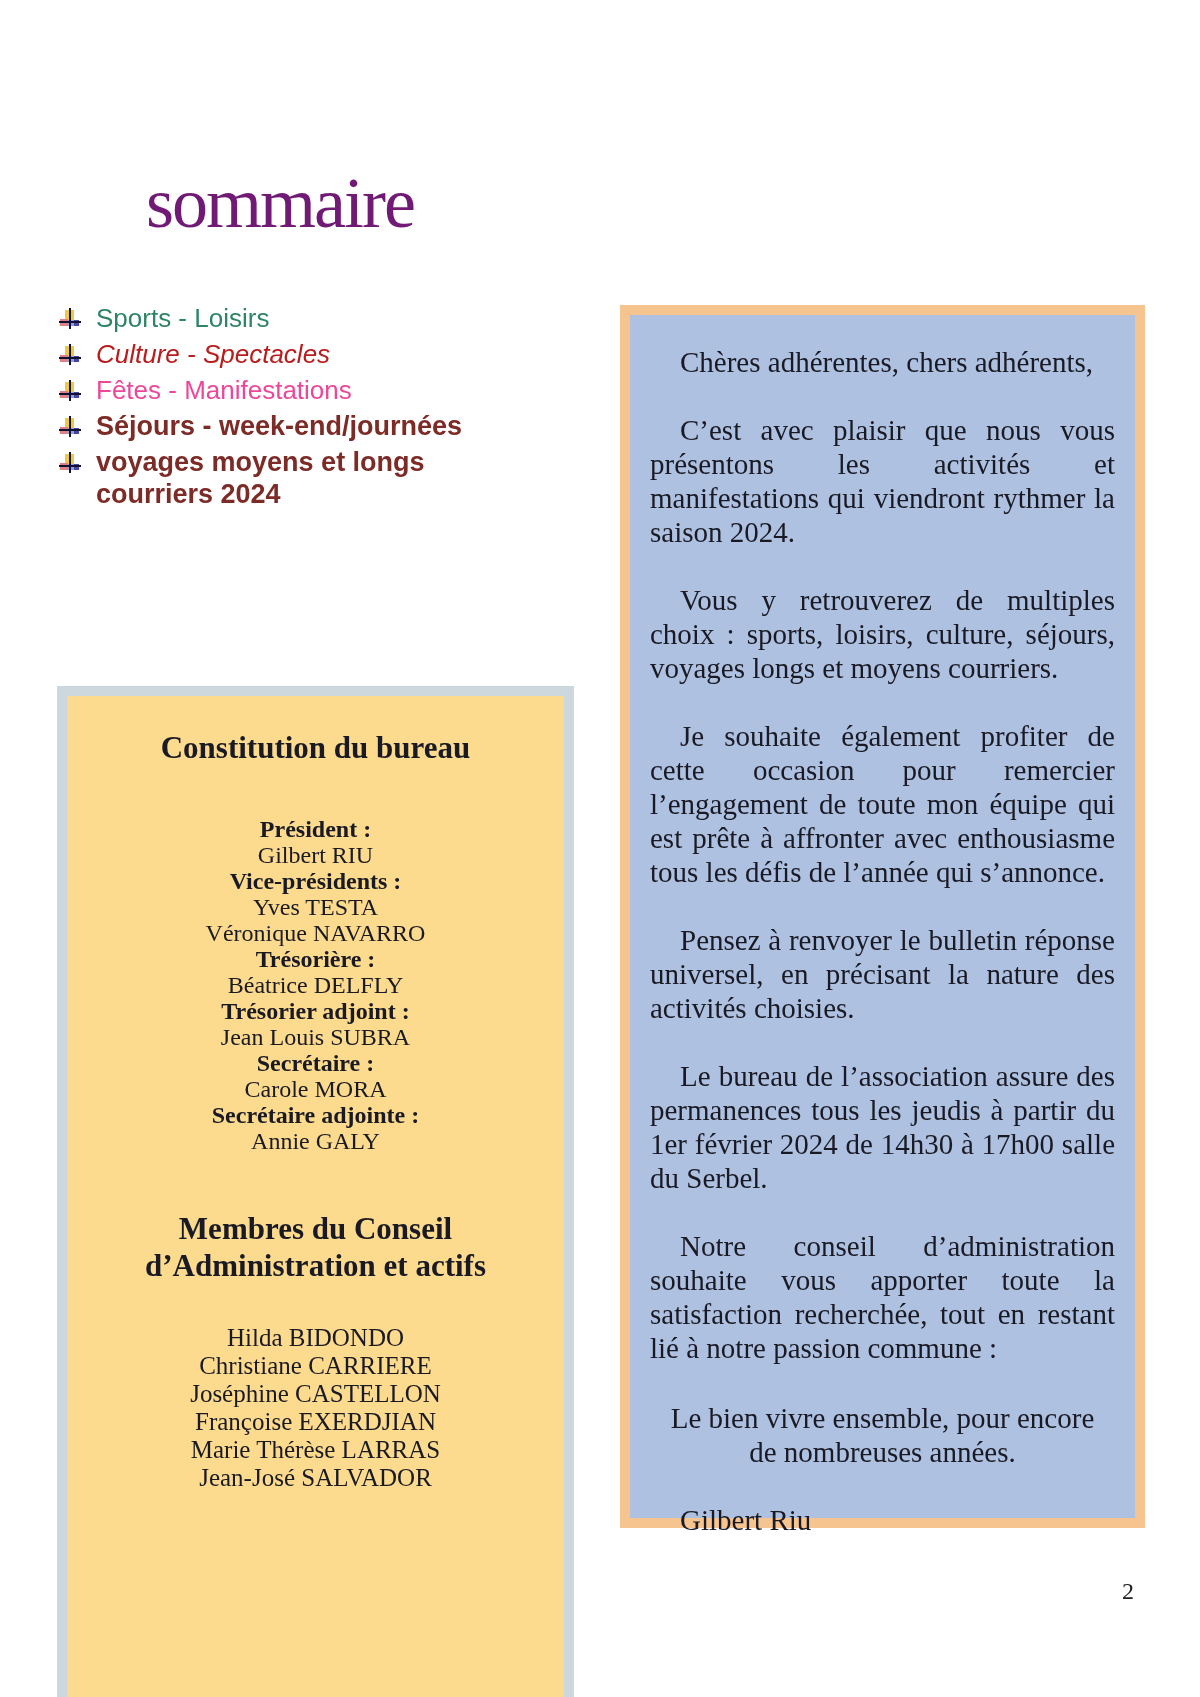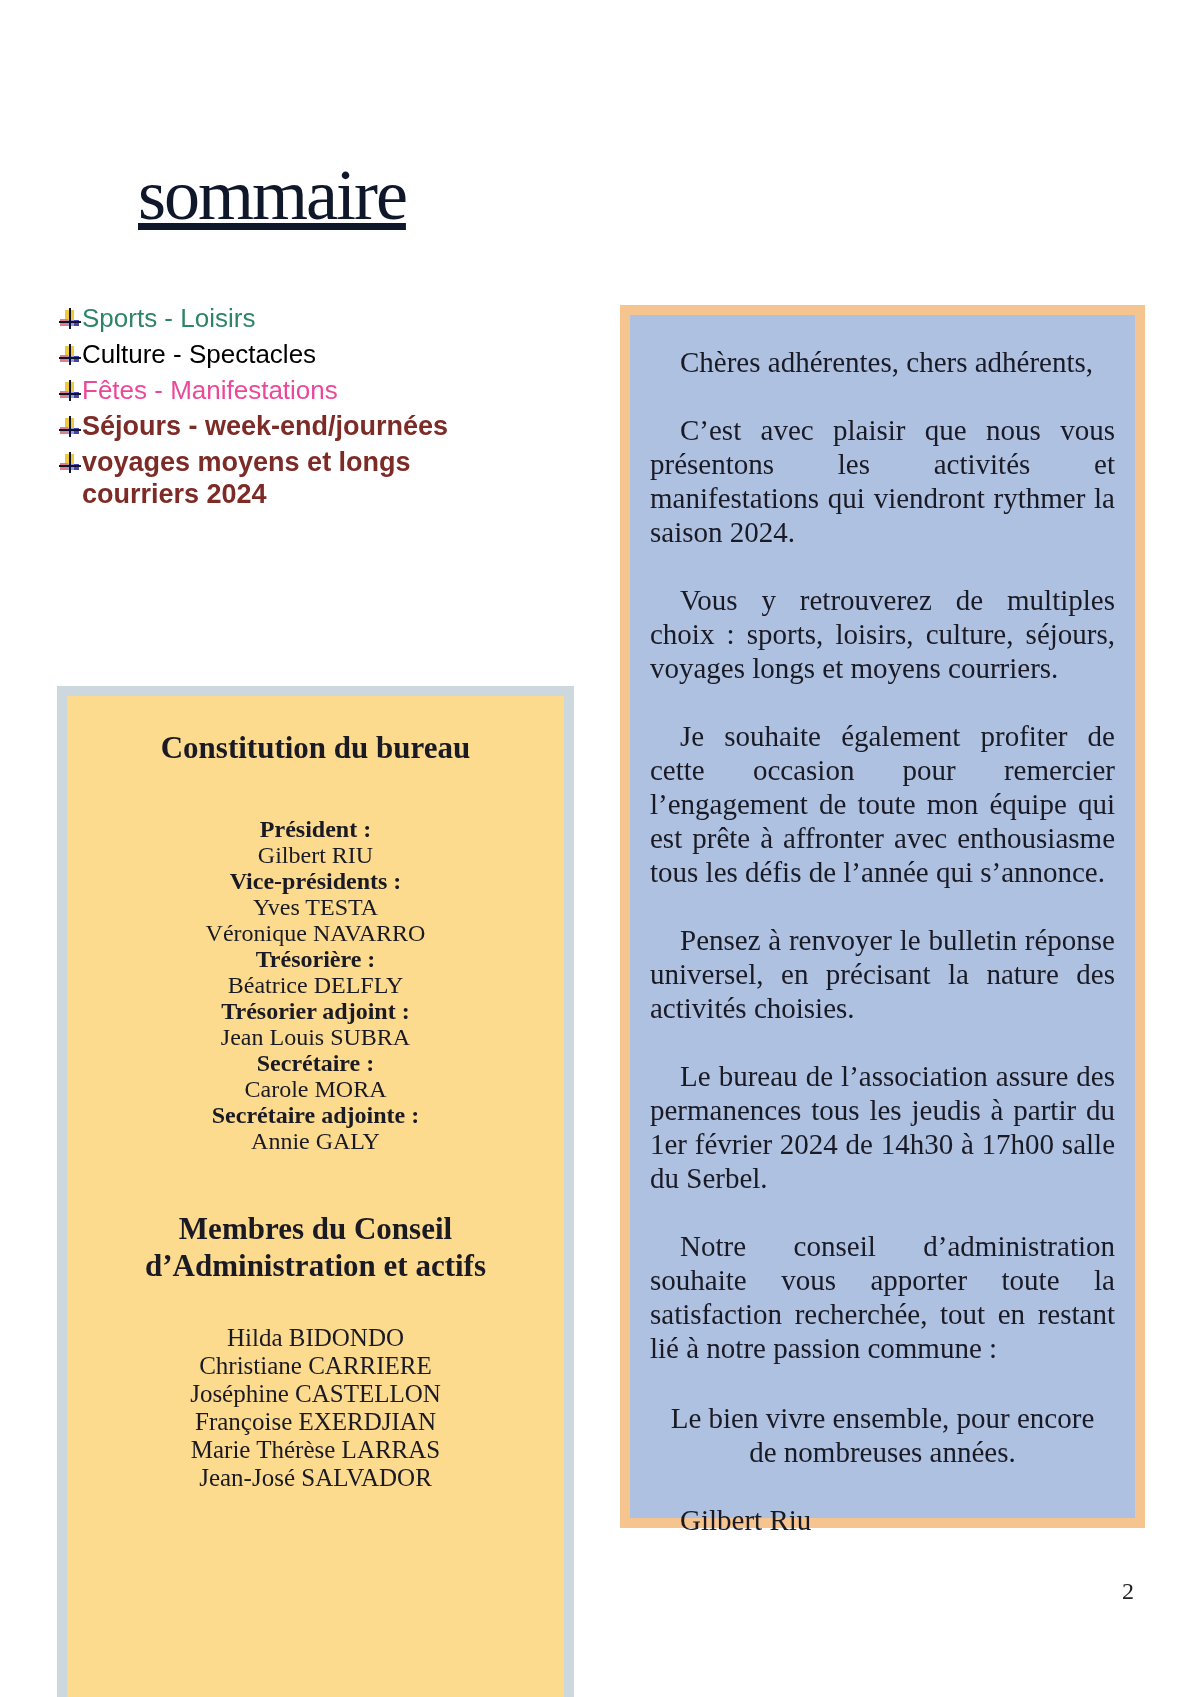--- a/index.html
+++ b/index.html
@@ -14,29 +14,29 @@
   .page{
     position:relative;width:1200px;height:1697px;margin:0 auto;
     background:#ffffff;overflow:hidden;
     font-family:"Liberation Serif",serif;color:var(--body-text);
   }
 
   
   .sommaire-heading{
     position:absolute;left:138px;top:158px;
     font:400 72px/74px "Liberation Serif",serif;
-    letter-spacing:-2px;color:#0f172a;margin:0;text-decoration:underline;
+    letter-spacing:-2px;color:#701a75;margin:8px;
   }
   .sommaire-list{
     position:absolute;left:58px;top:302px;width:470px;
     list-style:none;margin:0;padding:0;
     font-family:"Liberation Sans",sans-serif;
   }
   .sommaire-list li{
-    display:flex;align-items:flex-start;gap:0;
+    display:flex;align-items:flex-start;gap:14px;
     font-size:26px;line-height:32px;margin-bottom:0;
   }
   .sommaire-list li .bullet{flex:0 0 24px;margin-top:4px;}
   .sommaire-list li.bold{font-weight:700;font-size:27px;}
   .sommaire-list li .lbl{max-width:400px;}
 
   .bureau-box{
     position:absolute;left:57px;top:686px;width:517px;height:1053px;
     box-sizing:border-box;border:10px solid var(--bureau-box-border);
     background:var(--bureau-box-fill);
@@ -90,21 +90,21 @@
         <span class="bullet"><svg width="24" height="24" viewBox="0 0 24 24">
             <rect x="7" y="3" width="9" height="10" fill="#EFCA3A"></rect>
             <rect x="2" y="12" width="8" height="7" fill="#DE8186"></rect>
             <rect x="10" y="13" width="6" height="6" fill="#9A9ADF"></rect>
             <rect x="16" y="13" width="5" height="6" fill="#4646A8"></rect>
             <rect x="11" y="1" width="2" height="21" fill="#101030"></rect>
             <rect x="1" y="14" width="22" height="2" fill="#101030"></rect>
           </svg></span>
         <span class="lbl">Sports - Loisirs</span>
       </li>
-      <li style="color: #000000;">
+      <li style="color: #b91c1c; font-style: italic;">
         <span class="bullet"><svg width="24" height="24" viewBox="0 0 24 24">
             <rect x="7" y="3" width="9" height="10" fill="#EFCA3A"></rect>
             <rect x="2" y="12" width="8" height="7" fill="#DE8186"></rect>
             <rect x="10" y="13" width="6" height="6" fill="#9A9ADF"></rect>
             <rect x="16" y="13" width="5" height="6" fill="#4646A8"></rect>
             <rect x="11" y="1" width="2" height="21" fill="#101030"></rect>
             <rect x="1" y="14" width="22" height="2" fill="#101030"></rect>
           </svg></span>
         <span class="lbl">Culture - Spectacles</span>
       </li>

